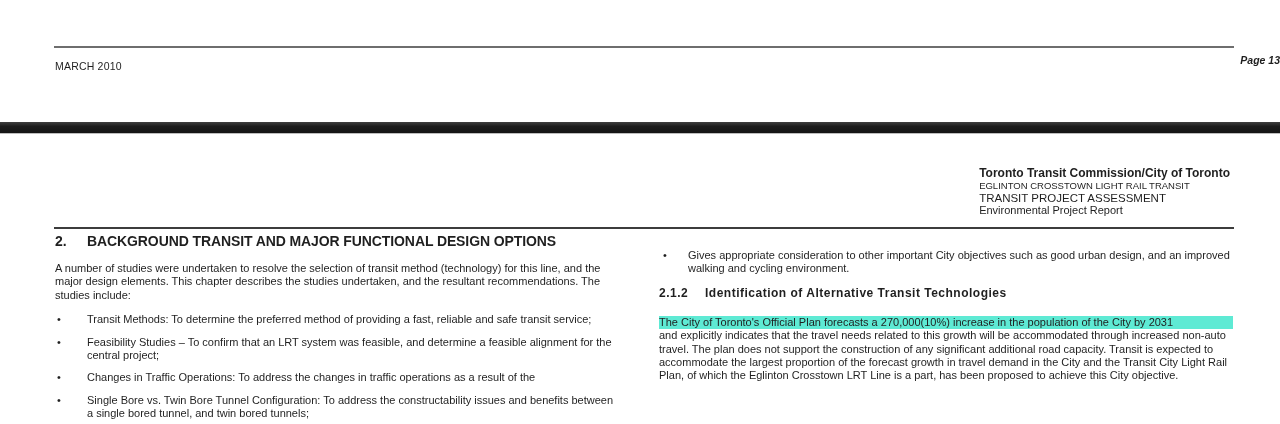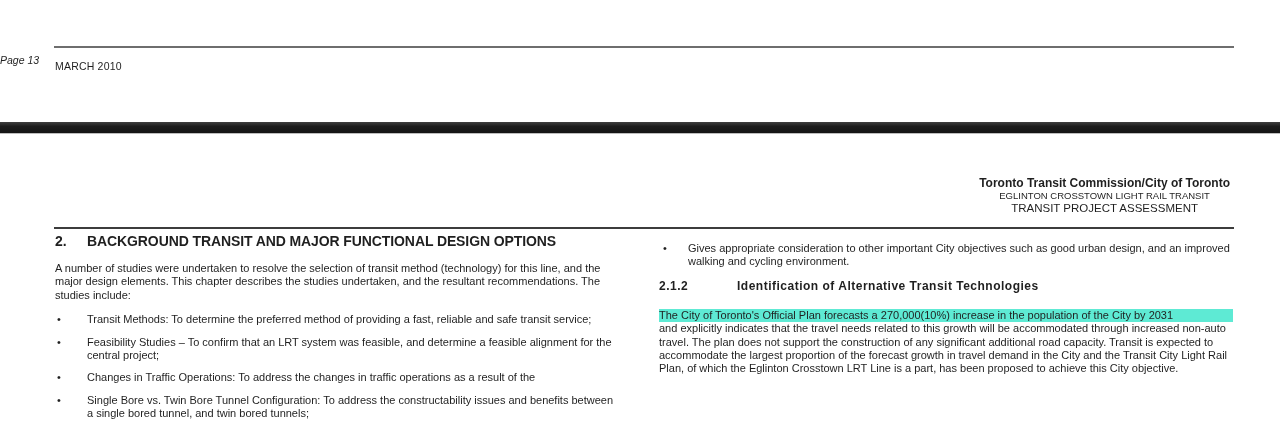--- a/index.html
+++ b/index.html
@@ -16,48 +16,48 @@
   .footer-rule {
     position: absolute; left: 54px; top: 46px; width: 1180px;
     border-top: 2px solid #6e6e6e; height: 0;
   }
   .footer-date {
     position: absolute; left: 55px; top: 60px;
     font-size: 10.5px; letter-spacing: 0.2px;
   }
   .footer-page {
     position: absolute; left: 0; top: 54px; width: 1280px;
-    text-align: left; font-style: italic; font-size: 10.5px;
+    text-align: right; font-style: italic; font-size: 10.5px; font-weight: bold;
   }
 
   
   .separator-bar {
     position: absolute; left: 0; top: 122px; width: 1280px; height: 11px;
     background: linear-gradient(180deg, #3f3f3f 0%, #1c1c1c 40%, #141414 100%);
     border-bottom: 1px solid #bdbdbd;
   }
 
   
   .doc-header {
-    position: absolute; top: 177px; right: 50px;
-    text-align: center;
+    position: absolute; top: 167px; right: 50px;
+    text-align: left;
   }
   .doc-header .l1 { font-weight: bold; font-size: 12px; line-height: 13px; }
   .doc-header .l2 { font-size: 9.5px;  line-height: 11.5px; }
   .doc-header .l3 { font-size: 11.5px; line-height: 12.5px; }
   .doc-header .l4 { font-size: 11px;   line-height: 12px; }
 
   .full-rule {
     position: absolute; left: 54px; top: 227px; width: 1180px;
     border-top: 2px solid #3c3c3c; height: 0;
   }
 
   
   .col-left  { position: absolute; left: 55px;  top: 233px; width: 566px; }
-  .col-right { position: absolute; left: 659px; top: 242px; width: 574px; }
+  .col-right { position: absolute; left: 659px; top: 249px; width: 574px; }
 
   .section-heading {
     display: flex; font-weight: bold; font-size: 14px;
     letter-spacing: -0.1px; line-height: 16px;
   }
   .section-heading .num { width: 32px; flex: 0 0 32px; }
 
   .body-text { font-size: 11px; line-height: 13.4px; }
 
   .intro { margin-top: 13px; }
@@ -72,21 +72,20 @@
   }
   .bullet-list.tight li { padding-left: 29px; }
   .bullet-list.tight li::before { left: 4px; }
 
   .para1 { margin-top: 9px; }
 
   .subsection-heading {
     display: flex; margin-top: 10px;
     font-weight: bold; font-size: 12px; letter-spacing: 0.5px;
     line-height: 15px;
-    gap: 32px;
   }
   .subsection-heading .num { width: 46px; flex: 0 0 46px; }
 
   .para2 { margin-top: 15px; }
   .hl {
     display: block;
     background: #5eead4;
   }
 </style>
 </head>
@@ -95,20 +94,21 @@
 <div class="footer-rule"></div>
 <div class="footer-date">MARCH 2010</div>
 <div class="footer-page">Page 13</div>
 
 <div class="separator-bar"></div>
 
 <div class="doc-header">
   <div class="l1">Toronto Transit Commission/City of Toronto</div>
   <div class="l2">EGLINTON CROSSTOWN LIGHT RAIL TRANSIT</div>
   <div class="l3">TRANSIT PROJECT ASSESSMENT</div>
+  <div class="l4">Environmental Project Report</div>
 </div>
 
 <div class="full-rule"></div>
 
 <div class="col-left">
   <div class="section-heading">
     <span class="num">2.</span>
     <span>BACKGROUND TRANSIT AND MAJOR FUNCTIONAL DESIGN OPTIONS</span>
   </div>
   <p class="body-text intro">A number of studies were undertaken to resolve the selection of transit method (technology) for this line, and the major design elements. This chapter describes the studies undertaken, and the resultant recommendations. The studies include:</p>

